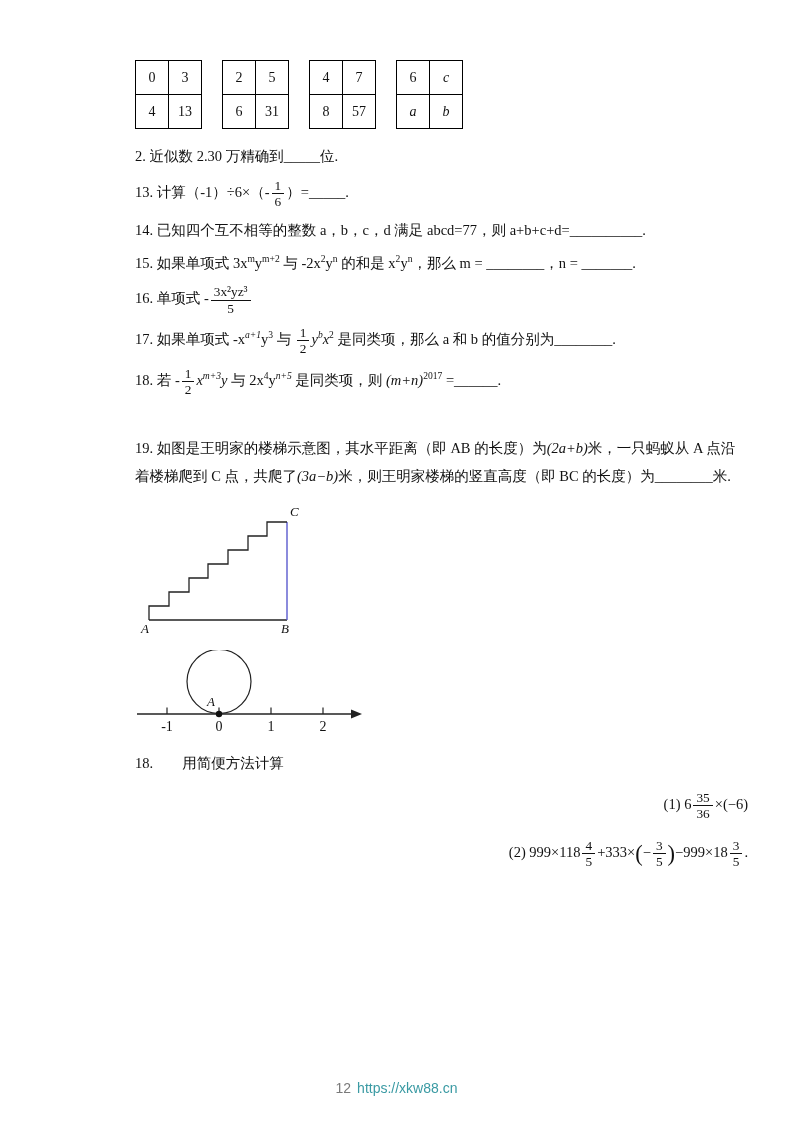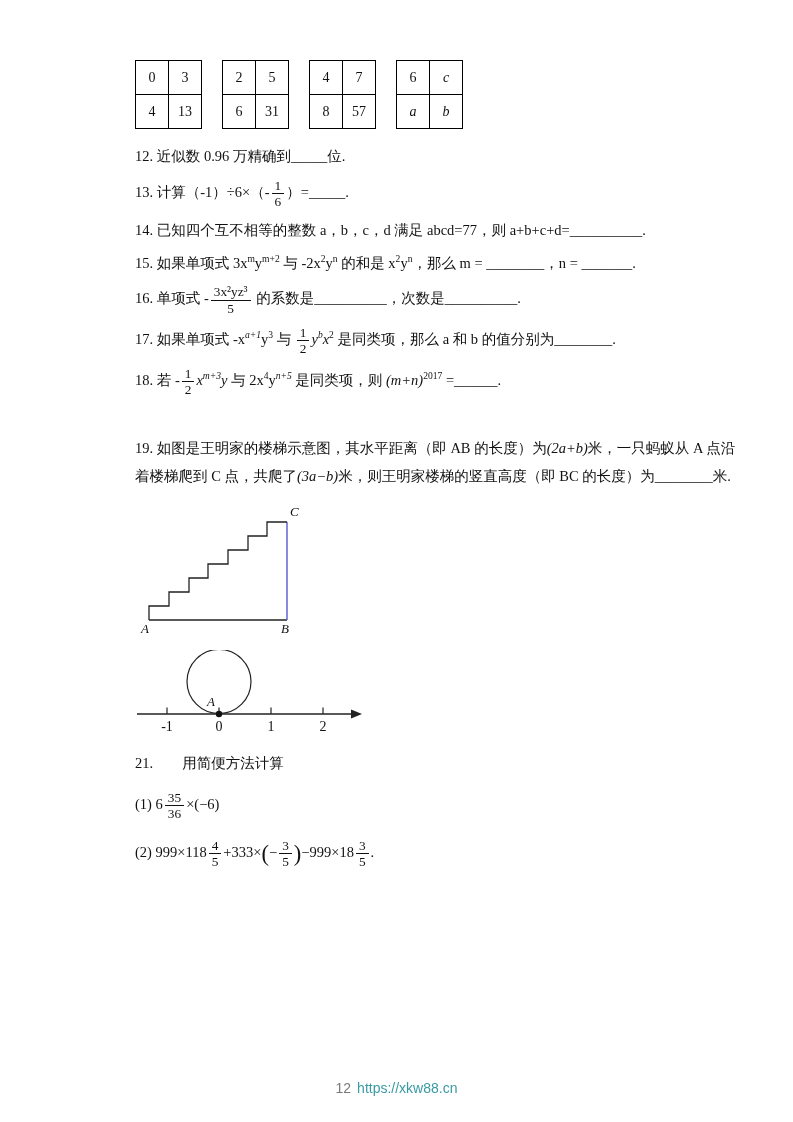--- a/index.html
+++ b/index.html
@@ -21,21 +21,21 @@
   table.vt td{
     border:1px solid #000;
     width:32px;height:33px;
     text-align:center;vertical-align:middle;
     font-size:14px;padding:0;
   }
   td.it{font-style:italic;}
   
   .q{margin:0 0 9px 0;line-height:1.65;}
   .q.wrap{line-height:1.95;margin-bottom:4px;margin-top:36px;}
-  .q.tall{margin:14px 0 16px 0;}
+  .q.tall{margin:14px 0 16px 0;text-align:right;}
   sup{font-size:0.66em;line-height:1;}
   .it{font-style:italic;text-align:center;}
   .frac{
     display:inline-flex;flex-direction:column;align-items:center;
     vertical-align:middle;margin:0 2px;line-height:1.15;font-size:0.92em;
   }
   .fn{border-bottom:1px solid #111;padding:0 3px;}
   .fd{padding:0 3px;}
   .bigpar{font-size:1.55em;vertical-align:middle;line-height:1;}
   
@@ -109,31 +109,31 @@
         <td class="it">c</td>
       </tr>
       <tr>
         <td class="it">a</td>
         <td class="it">b</td>
       </tr>
     </tbody>
       </table>
   </div>
 
-  <div class="q"><span>12. 近似数 0.96 万精确到_____位.</span></div>
+  <div class="q"><span>2. 近似数 2.30 万精确到_____位.</span></div>
   <div class="q"><span>13. 计算（-1）÷6×（-</span><span class="frac">
         <span class="fn">1</span>
         <span class="fd">6</span>
       </span><span>）=_____.</span></div>
   <div class="q"><span>14. 已知四个互不相等的整数 a，b，c，d 满足 abcd=77，则 a+b+c+d=__________.</span></div>
   <div class="q"><span>15. 如果单项式 3x</span><sup>m</sup><span>y</span><sup>m+2</sup><span> 与 -2x</span><sup>2</sup><span>y</span><sup>n</sup><span> 的和是 x</span><sup>2</sup><span>y</span><sup>n</sup><span>，那么 m = ________，n = _______.</span></div>
   <div class="q"><span>16. 单项式 -</span><span class="frac">
         <span class="fn">3x²yz³</span>
         <span class="fd">5</span>
-      </span><span> 的系数是__________，次数是__________.</span></div>
+      </span></div>
   <div class="q"><span>17. 如果单项式 -x</span><sup class="it">a+1</sup><span>y</span><sup>3</sup><span> 与 </span><span class="frac">
         <span class="fn">1</span>
         <span class="fd">2</span>
       </span><span class="it">y</span><sup class="it">b</sup><span class="it">x</span><sup>2</sup><span> 是同类项，那么 a 和 b 的值分别为________.</span></div>
   <div class="q"><span>18. 若 -</span><span class="frac">
         <span class="fn">1</span>
         <span class="fd">2</span>
       </span><span class="it">x</span><sup class="it">m+3</sup><span class="it">y</span><span> 与 2x</span><sup>4</sup><span>y</span><sup class="it">n+5</sup><span> 是同类项，则 </span><span class="it">(m+n)</span><sup>2017</sup><span> =______.</span></div>
   <div class="q wrap"><span>19. 如图是王明家的楼梯示意图，其水平距离（即 AB 的长度）为</span><span class="it">(2a+b)</span><span>米，一只蚂蚁从 A 点沿着楼梯爬到 C 点，共爬了</span><span class="it">(3a−b)</span><span>米，则王明家楼梯的竖直高度（即 BC 的长度）为________米.</span></div>
 
@@ -156,21 +156,21 @@
     <line x1="188" y1="57.5" x2="188" y2="64" stroke="#222" stroke-width="1.2"></line>
     <text x="32" y="81" text-anchor="middle" class="ticklabel">-1</text>
     <text x="84" y="81" text-anchor="middle" class="ticklabel">0</text>
     <text x="136" y="81" text-anchor="middle" class="ticklabel">1</text>
     <text x="188" y="81" text-anchor="middle" class="ticklabel">2</text>
     <circle cx="84" cy="31.5" r="32" stroke="#222" stroke-width="1.2" fill="none"></circle>
     <circle cx="84" cy="64" r="3.2" fill="#111"></circle>
     <text x="72" y="56" class="figlabel">A</text>
   </svg>
 
-  <div class="q"><span>21.　　用简便方法计算</span></div>
+  <div class="q"><span>18.　　用简便方法计算</span></div>
   <div class="q tall"><span>(1) 6</span><span class="frac">
         <span class="fn">35</span>
         <span class="fd">36</span>
       </span><span>×(−6)</span></div>
   <div class="q tall"><span>(2) 999×118</span><span class="frac">
         <span class="fn">4</span>
         <span class="fd">5</span>
       </span><span>+333×</span><span class="bigpar">(</span><span>−</span><span class="frac">
         <span class="fn">3</span>
         <span class="fd">5</span>

